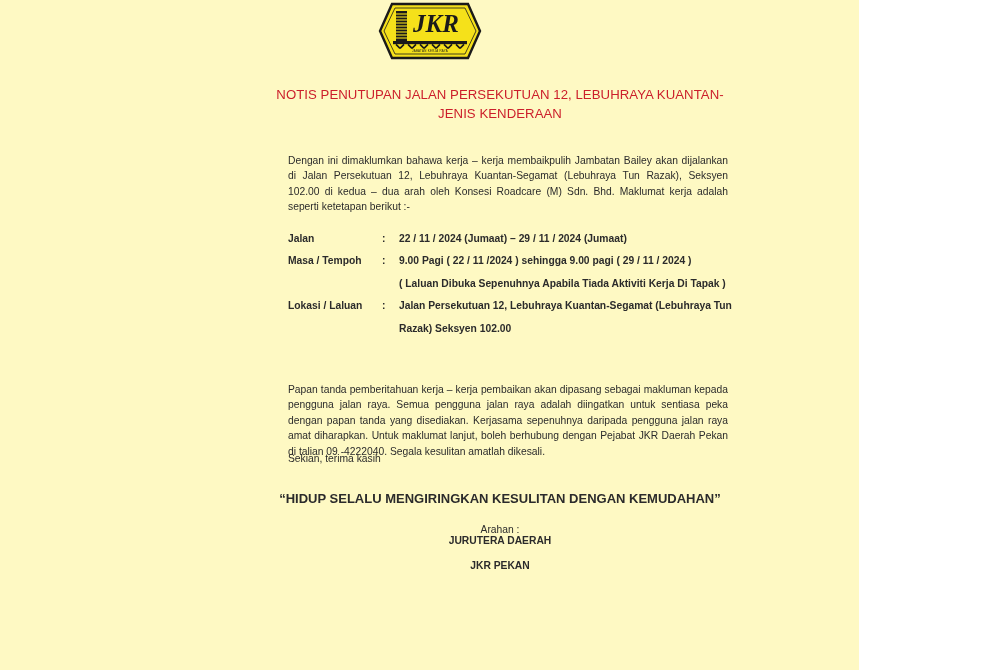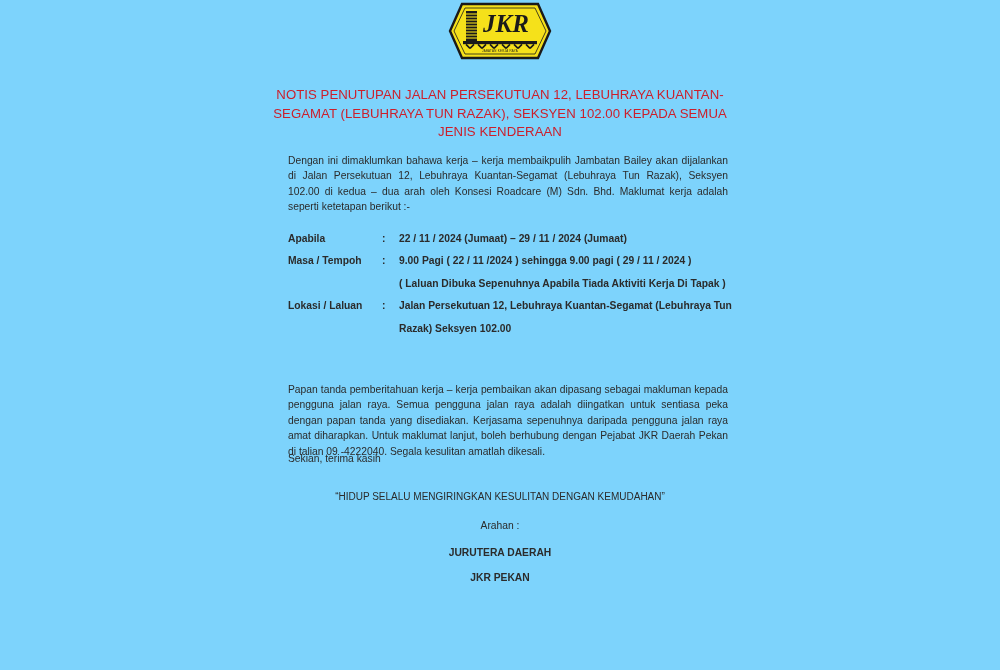--- a/index.html
+++ b/index.html
@@ -11,24 +11,24 @@
   body {
     width: 1000px;
     height: 670px;
     font-family: "Liberation Sans", sans-serif;
     color: #231f20;
     overflow: hidden;
     position: relative;
   }
 
   .page {
-    width: 1000px;
+    width: 859px;
     height: 670px;
     position: relative;
-    background: #7dd3fc;
+    background: #fef9c3;
   }
 
   
   .logo-wrap {
     position: absolute;
     left: 0;
     right: 0;
     top: 2px;
     height: 58px;
     display: flex;
@@ -118,25 +118,25 @@
   .sign-block {
     position: absolute;
     left: 268px;
     top: 491px;
     width: 464px;
     text-align: center;
     font-size: 10.3px;
     color: #2b2b2b;
   }
   .motto {
-    font-weight: normal;
-    font-size: 10px;
+    font-weight: bold;
+    font-size: 13px;
     margin-bottom: 18px;
   }
-  .arahan { margin-bottom: 16px; }
+  .arahan { }
   .sign-name {
     font-weight: bold;
     margin-bottom: 14px;
   }
   .sign-office { font-weight: bold; }
 </style>
 </head>
 <body>
 
 <div class="page">
@@ -169,30 +169,29 @@
       </g>
 
       <text x="35" y="30" font-family="'Liberation Serif', serif" font-size="25" font-weight="bold" font-style="italic" fill="#1a1a1a">JKR</text>
 
       <text x="52" y="50" text-anchor="middle" font-family="'Liberation Sans', sans-serif" font-size="2.9" letter-spacing="0.3" fill="#1a1a1a">JABATAN KERJA RAYA</text>
     </svg>
   </div>
 
   <div class="notice-title">
     <div>NOTIS PENUTUPAN JALAN PERSEKUTUAN 12, LEBUHRAYA KUANTAN-</div>
-    <div>SEGAMAT (LEBUHRAYA TUN RAZAK), SEKSYEN 102.00 KEPADA SEMUA</div>
     <div>JENIS KENDERAAN</div>
   </div>
 
   <div class="para intro">Dengan ini dimaklumkan bahawa kerja – kerja membaikpulih Jambatan Bailey akan dijalankan di Jalan Persekutuan 12, Lebuhraya Kuantan-Segamat (Lebuhraya Tun Razak), Seksyen 102.00 di kedua – dua arah oleh Konsesi Roadcare (M) Sdn. Bhd. Maklumat kerja adalah seperti ketetapan berikut :-</div>
 
   <div class="details">
 
     <div class="det-row">
-      <div class="det-label">Apabila</div>
+      <div class="det-label">Jalan</div>
       <div class="det-colon">:</div>
       <div class="det-value">22 / 11 / 2024 (Jumaat) – 29 / 11 / 2024 (Jumaat)</div>
     </div>
 
     <div class="det-row">
       <div class="det-label">Masa / Tempoh</div>
       <div class="det-colon">:</div>
       <div class="det-value">
         <span>9.00 Pagi ( 22 / 11 /2024 ) sehingga 9.00 pagi ( 29 / 11 / 2024 )</span>
         <span class="sub">( Laluan Dibuka Sepenuhnya Apabila Tiada Aktiviti Kerja Di Tapak )</span>

